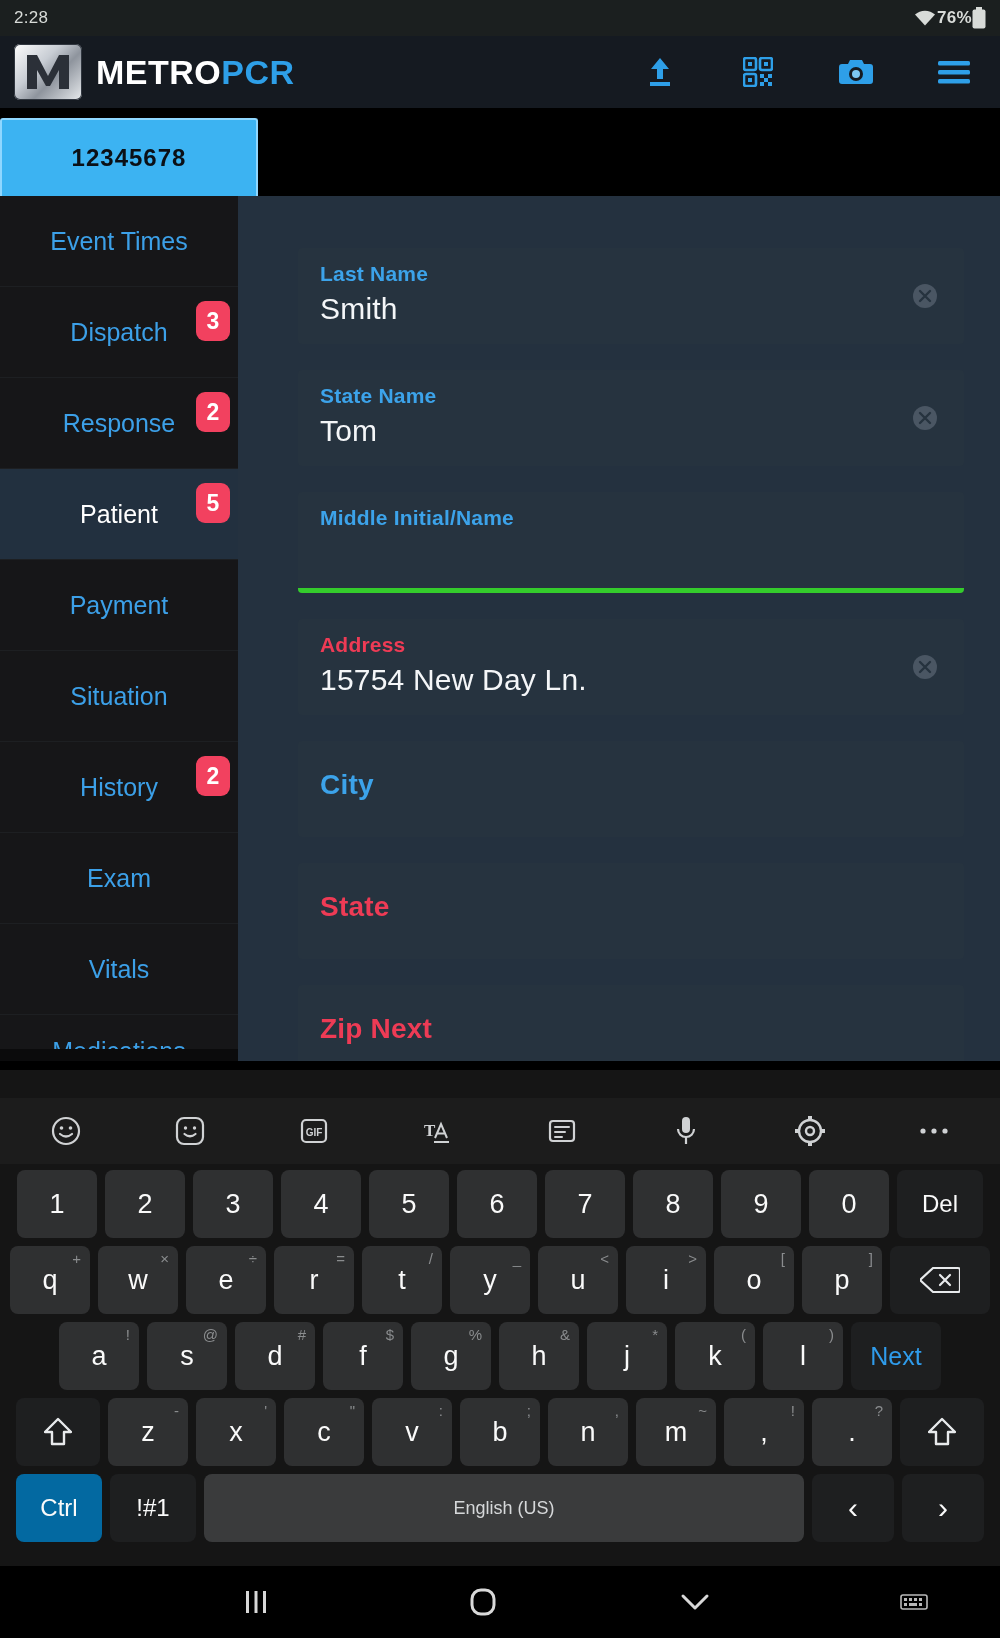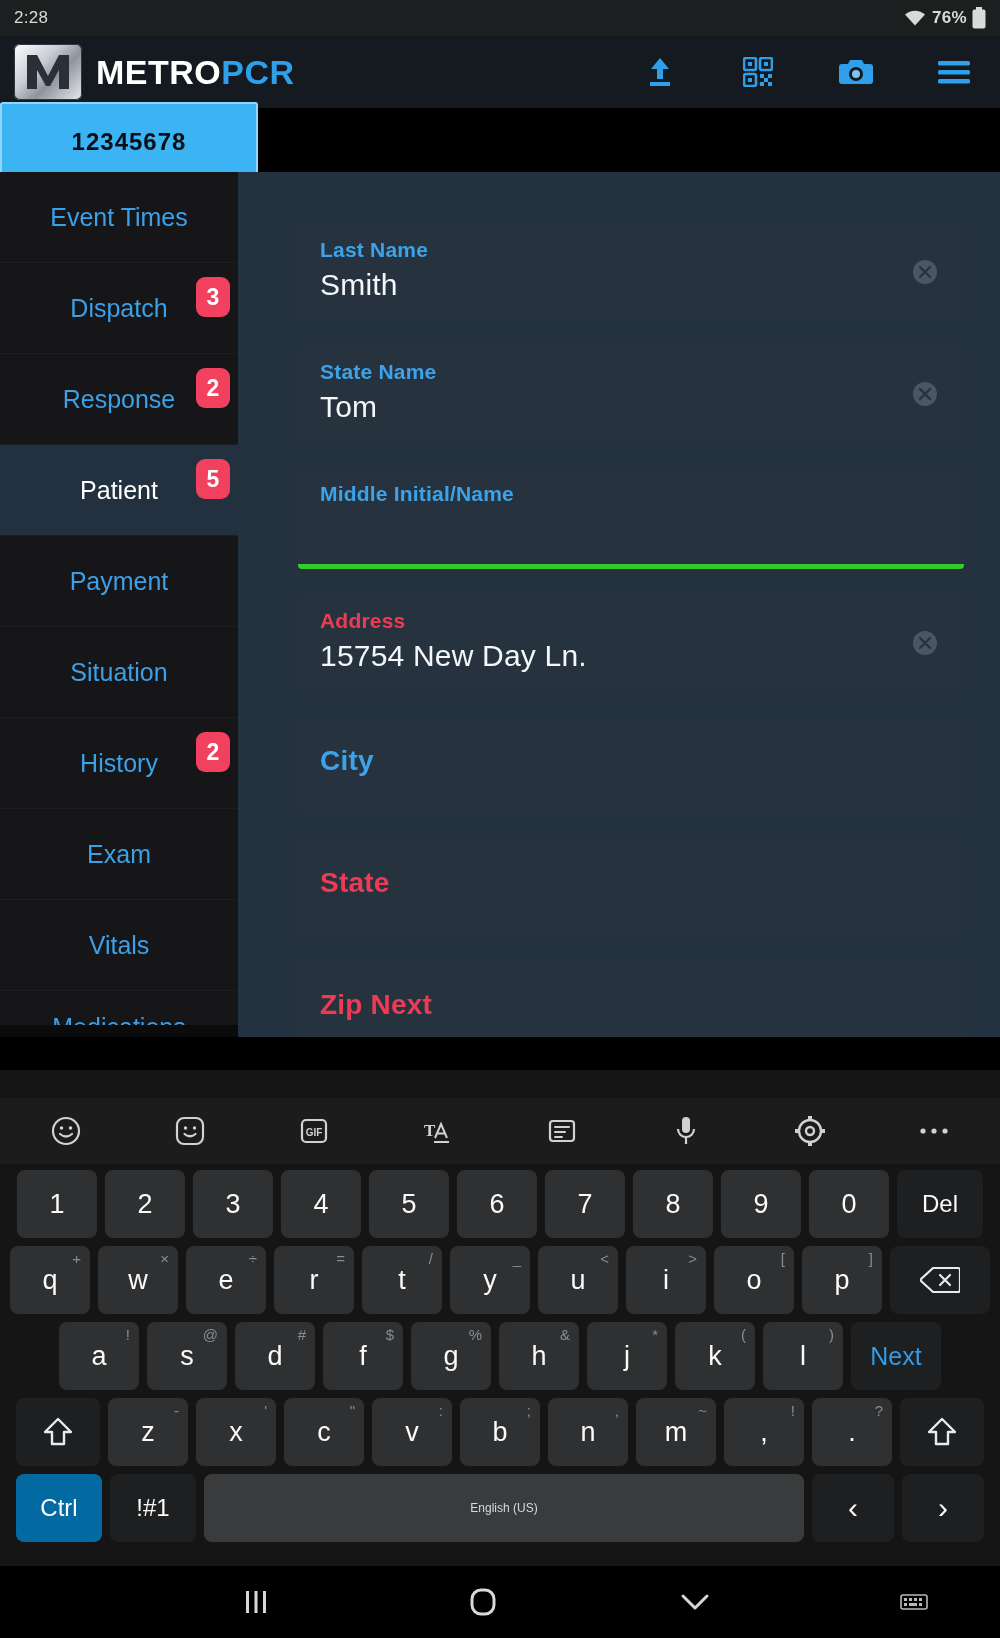--- a/index.html
+++ b/index.html
@@ -10,21 +10,21 @@
     overflow: hidden;
   }
   #app { position: relative; width: 1000px; height: 1638px; background: #000; }
 
   
   .statusbar {
     height: 36px; background: #1b1f1f; color: #d8dbd8;
     display: flex; align-items: center; justify-content: space-between;
     padding: 0 14px; font-size: 17px; letter-spacing: .3px;
   }
-  .status-right { display: flex; align-items: center; gap: 5px; }
+  .status-right { display: flex; align-items: center; }
   .status-right .pct { font-size: 17px; font-weight: 600; }
   .wifi-ico svg, .batt-ico svg { display:block; }
 
   
   .appbar {
     height: 72px; background: #151a21;
     display: flex; align-items: center; justify-content: space-between;
     padding: 0 18px 0 14px;
   }
   .brand { display: flex; align-items: center; gap: 14px; }
@@ -36,21 +36,21 @@
   }
   .logo-m svg { display:block; }
   .brand-text { font-size: 34px; font-weight: 800; letter-spacing: .5px; }
   .brand-text .metro { color: #ffffff; }
   .brand-text .pcr { color: #2e9fe8; }
   .appbar-actions { display:flex; align-items:center; gap: 58px; padding-right: 8px; }
   .appbar-actions .act { cursor: pointer; display:flex; align-items:center; justify-content:center; width:40px; height:40px; }
   .appbar-actions svg { display:block; }
 
   
-  .tabstrip { height: 64px; background: #000; display: flex; align-items: center; }
+  .tabstrip { height: 64px; background: #000; display: flex; align-items: flex-end; margin-top: 24px; }
   .inc-tab {
     width: 258px; height: 78px; margin-top: 2px;
     background: #3cb3f2; color: #0b1016;
     border: 2px solid #8fd7ff; border-bottom: none;
     border-radius: 3px 3px 0 0;
     display: flex; align-items: center; justify-content: center;
     font-size: 24px; font-weight: 600; letter-spacing: 1px;
   }
 
   
@@ -112,21 +112,21 @@
     font-size: 27px; cursor: pointer;
     flex: 0 0 80px;
   }
   .key .sup { position: absolute; right: 9px; top: 4px; font-size: 15px; color: #8a8c8e; }
   .key.wide-del { flex: 0 0 86px; font-size: 24px; background:#1e1f20; }
   .key.bksp { flex: 0 0 100px; background:#1e1f20; }
   .key.next { flex: 0 0 90px; background: #1e1f20; color: #2f9bea; font-size: 25px; }
   .key.shift { flex: 0 0 84px; background: #1e1f20; }
   .key.ctrl { flex: 0 0 86px; background: #0369a1; font-size: 24px; }
   .key.sym  { flex: 0 0 86px; background: #1e1f20; font-size: 24px; }
-  .key.space { flex: 0 0 600px; background: #3a3b3c; font-size: 12px; color:#d6d8da; }
+  .key.space { flex: 0 0 600px; background: #3a3b3c; font-size: 18px; color:#d6d8da; }
   .key.arrow { flex: 0 0 82px; background: #1e1f20; font-size: 30px; }
   .key svg { display:block; }
 
   
   .navbar {
     position: absolute; left: 0; bottom: 0; width: 1000px; height: 72px;
     background: #000; display: flex; align-items: center;
   }
   .navbar .nb { display:flex; align-items:center; justify-content:center; cursor:pointer; color:#d8d8d8; }
   .nb-recent { position:absolute; left: 243px; }

